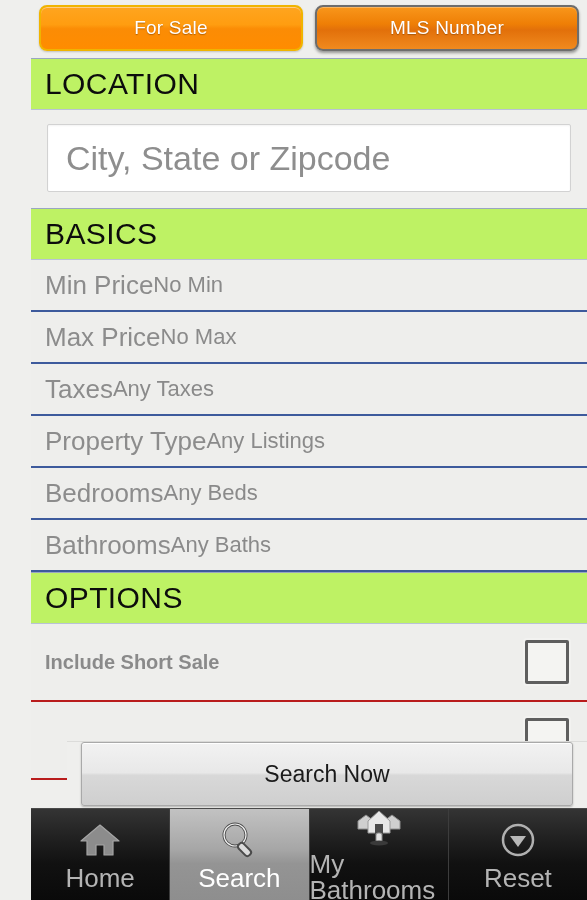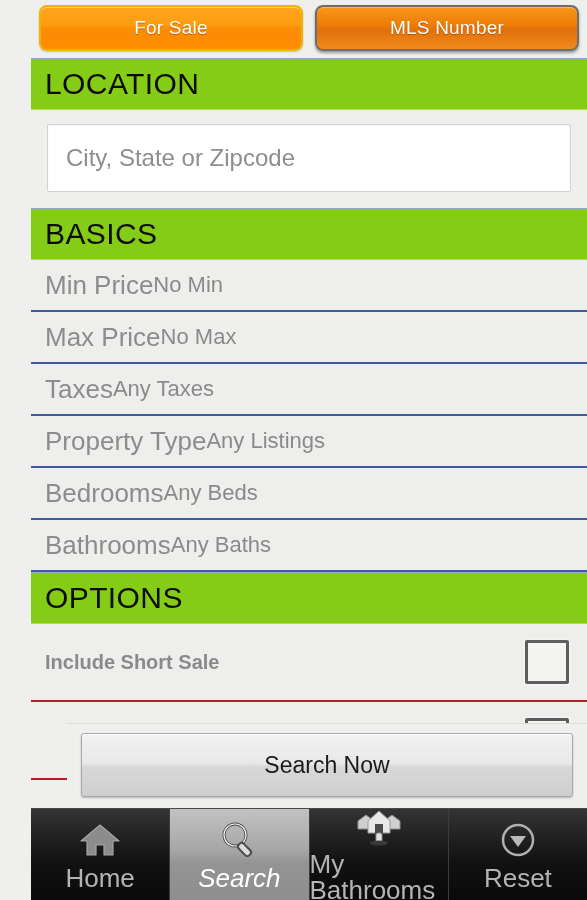--- a/index.html
+++ b/index.html
@@ -64,21 +64,21 @@
 
   
   .scroll-body {
     flex: 1;
     overflow: hidden;
     position: relative;
     background: #efefed;
   }
 
   .section-header {
-    background: #84cc16;
+    background: #bef264;
     height: 52px;
     display: flex;
     align-items: center;
     padding: 0 14px;
     border-top: 1px solid #9aa6c2;
     border-bottom: 1px solid #b9c2d6;
   }
   .section-header .title {
     font-size: 30px;
     color: #0c0c0c;
@@ -94,21 +94,21 @@
   }
   .loc-input {
     width: 100%;
     height: 68px;
     background: #ffffff;
     border: 1px solid #d2d2d2;
     border-radius: 2px;
     box-shadow: inset 0 1px 2px rgba(0,0,0,0.05);
     padding: 0 18px;
     font-family: "Liberation Sans", sans-serif;
-    font-size: 24px;
+    font-size: 34px;
     color: #3a3a3a;
     outline: none;
   }
   .loc-input::placeholder { color: #8e8e8e; }
 
   
   .rows { background: #efefed; }
   .row {
     height: 52px;
     display: flex;
@@ -155,21 +155,21 @@
     border-radius: 2px;
     box-shadow: 0 0 0 2px #f2f2f0;
   }
 
   
   .action-bar {
     position: absolute;
     left: 0;
     right: 0;
     bottom: 0;
-    height: 85px;
+    height: 67px;
     background: #efefed;
     display: flex;
     align-items: center;
     gap: 12px;
     padding: 8px 14px 10px 14px;
     border-top: 1px solid #dcdcda;
     margin-left: 36px;
   }
   .action-btn {
     flex: 1;
@@ -204,21 +204,20 @@
     gap: 4px;
     background: linear-gradient(to bottom, #343434 0%, #1d1d1d 38%, #111111 60%, #0a0a0a 100%);
     border-right: 1px solid #3d3d3d;
     cursor: pointer;
     user-select: none;
     position: relative;
   }
   .tab:last-child { border-right: none; }
   .tab.active {
     background: linear-gradient(to bottom, #c2c2c2 0%, #a6a6a6 45%, #949494 60%, #8e8e8e 100%);
-    font-style: italic;
   }
   .tab .tab-label {
     font-size: 26px;
     color: #b4b4b4;
     line-height: 1;
   }
   .tab.active .tab-label { color: #ffffff; }
   .tab-icon {
     width: 46px;
     height: 42px;

